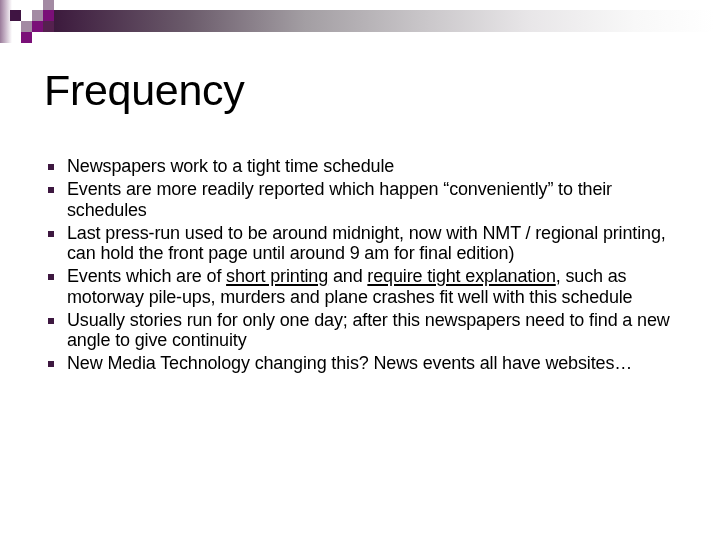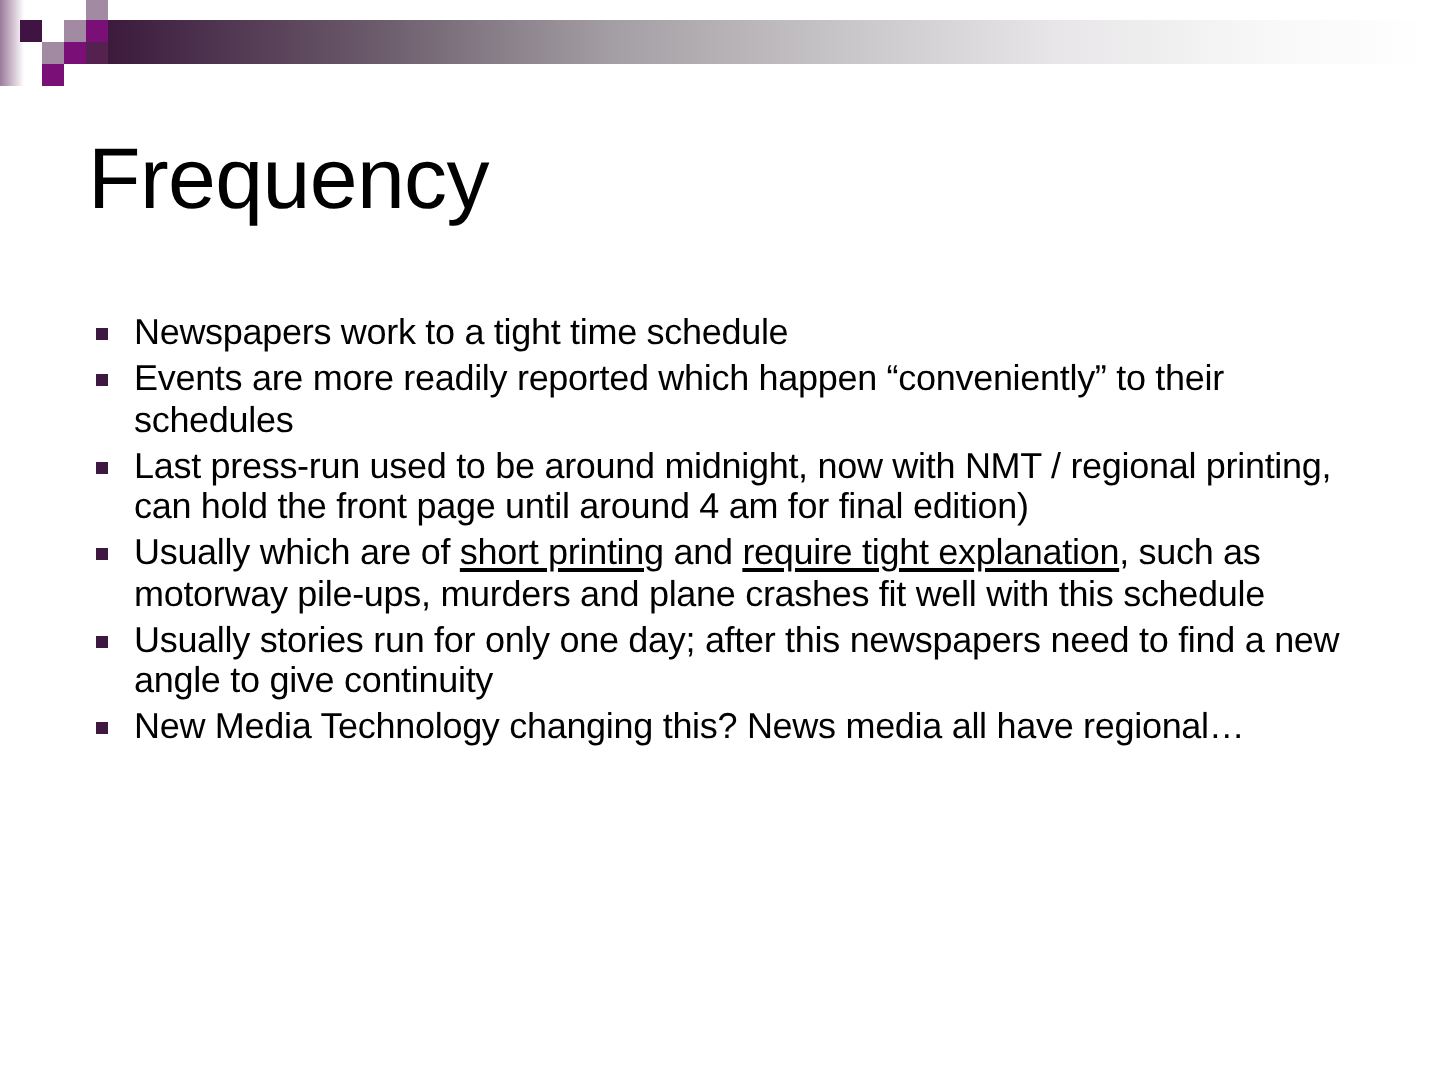--- a/index.html
+++ b/index.html
@@ -105,31 +105,31 @@
     <li class="bullet-item">
       <span class="bullet-marker"></span>
       <span class="bullet-text">Newspapers work to a tight time schedule</span>
     </li>
     <li class="bullet-item">
       <span class="bullet-marker"></span>
       <span class="bullet-text">Events are more readily reported which happen “conveniently” to their schedules</span>
     </li>
     <li class="bullet-item">
       <span class="bullet-marker"></span>
-      <span class="bullet-text">Last press-run used to be around midnight, now with NMT / regional printing, can hold the front page until around 4 am for final edition)</span>
+      <span class="bullet-text">Last press-run used to be around midnight, now with NMT / regional printing, can hold the front page until around 9 am for final edition)</span>
     </li>
     <li class="bullet-item">
       <span class="bullet-marker"></span>
-      <span class="bullet-text"><span>Usually which are of </span><u>short printing</u><span> and </span><u>require tight explanation</u><span>, such as motorway pile-ups, murders and plane crashes fit well with this schedule</span></span>
+      <span class="bullet-text"><span>Events which are of </span><u>short printing</u><span> and </span><u>require tight explanation</u><span>, such as motorway pile-ups, murders and plane crashes fit well with this schedule</span></span>
     </li>
     <li class="bullet-item">
       <span class="bullet-marker"></span>
       <span class="bullet-text">Usually stories run for only one day; after this newspapers need to find a new angle to give continuity</span>
     </li>
     <li class="bullet-item">
       <span class="bullet-marker"></span>
     </li>
     <li class="bullet-item">
       <span class="bullet-marker"></span>
-      <span class="bullet-text">New Media Technology changing this?  News media all have regional…</span>
+      <span class="bullet-text">New Media Technology changing this?  News events all have websites…</span>
     </li>
   </ul>
 </div>
 
 </body></html>

